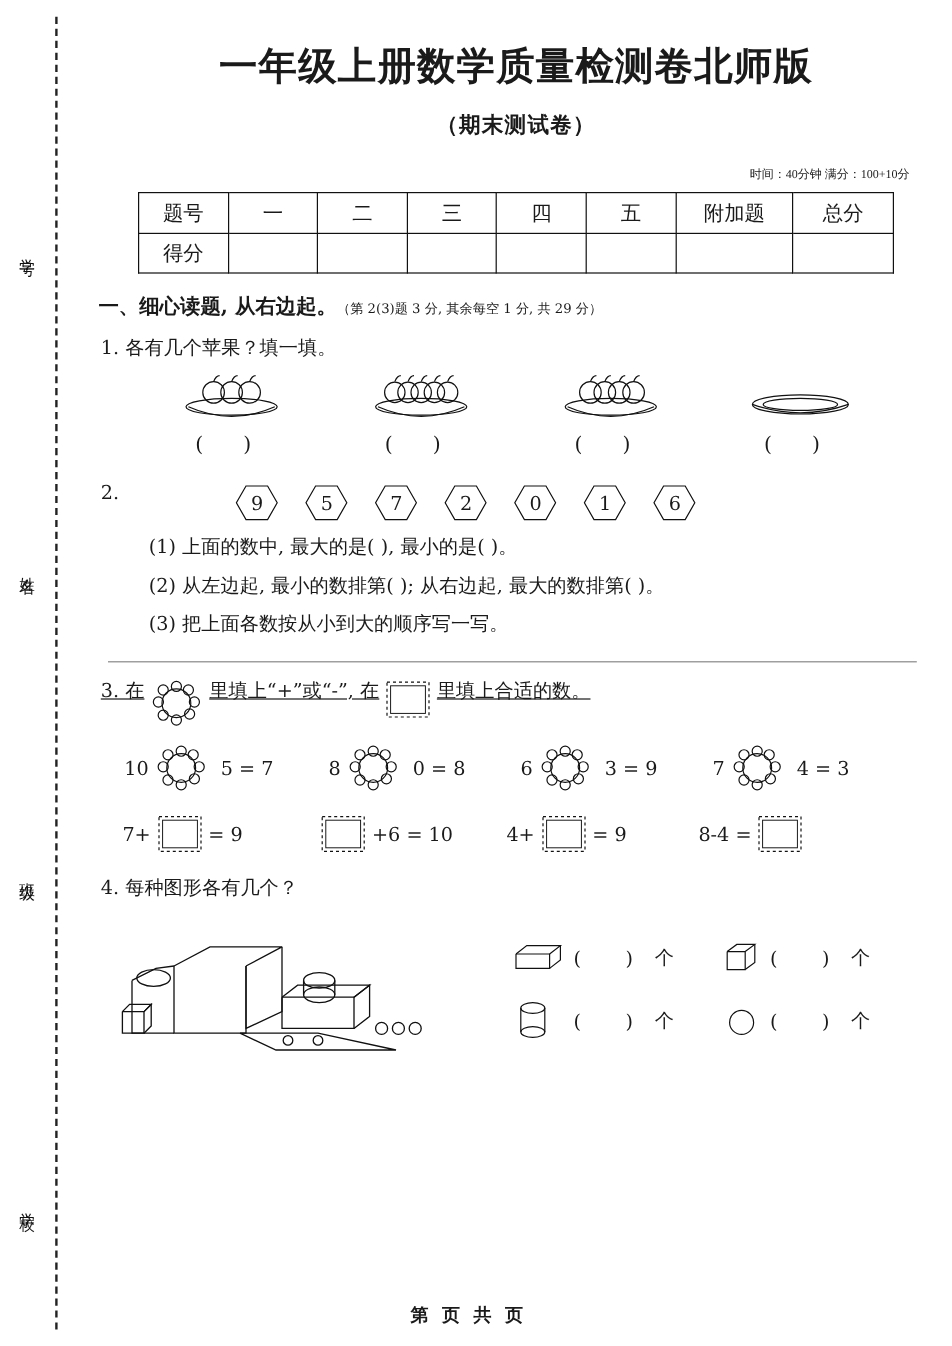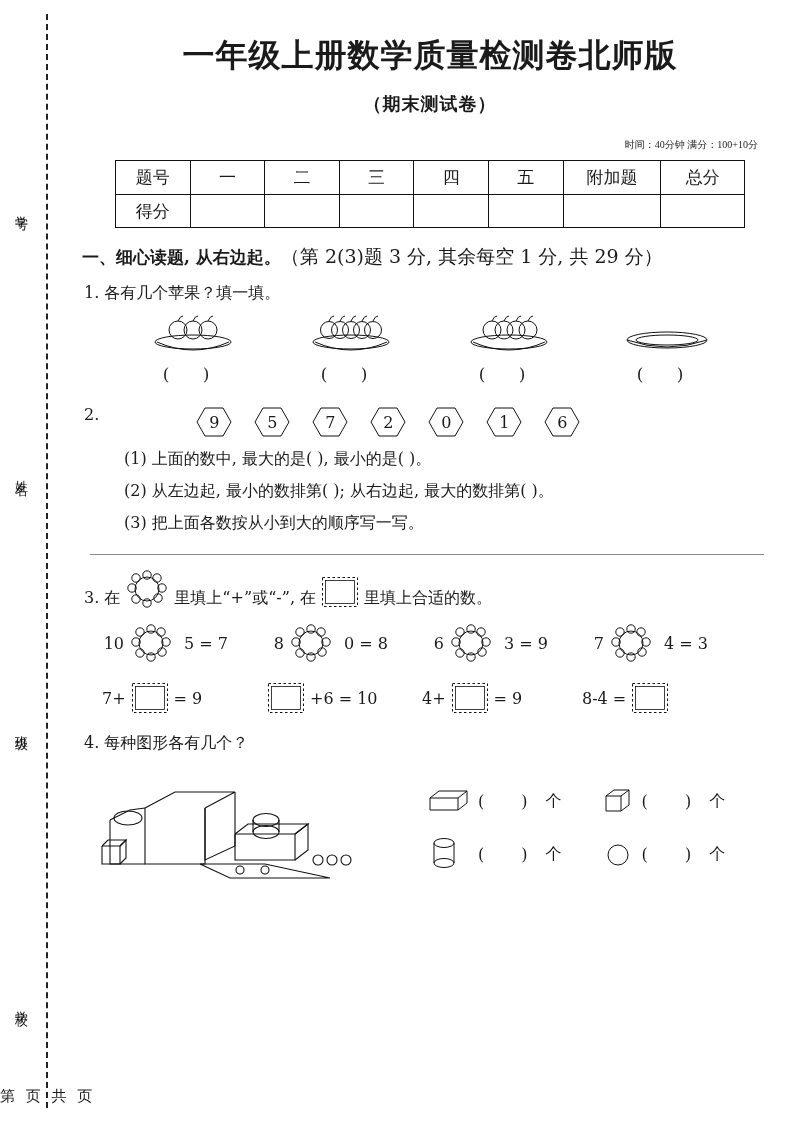--- a/index.html
+++ b/index.html
@@ -77,21 +77,21 @@
   table.score td.c{width:78px;}
   table.score td.add{width:104px;}
   table.score td.tot{width:88px;}
   table.score tr.empty td{font-weight:normal;height:30px;}
 
   .section-head{
     font-size:17px;
     margin:16px 0 0 2px;
     font-weight:bold;
   }
-  .section-head .note{font-weight:normal;font-size:19px;}
+  .section-head .note{font-weight:normal;font-size:11px;}
 
   .q{
     font-size:16px;
     margin:13px 0 0 4px;
   }
 
   
   .apples-row{
     display:flex;justify-content:space-around;align-items:flex-end;
     margin:10px 34px 0 34px;
@@ -147,21 +147,21 @@
   .shapes-right{
     margin-left:26px;font-size:16px;
     padding-top:26px;
   }
   .shape-line{display:flex;align-items:center;margin-bottom:18px;}
   .shape-line .pr{margin:0 2px 0 6px;letter-spacing:16px;}
   .shape-line .ge{margin-right:40px;}
 
   .footer{
     position:absolute;left:0;right:12px;bottom:16px;
-    text-align:left;font-size:15px;letter-spacing:3px;
+    text-align:center;font-size:15px;letter-spacing:3px;font-weight:bold;
   }
 </style>
 </head>
 <body>
 
 <div class="page">
 
   <div class="margin-strip">
     <div class="dash-line"></div>
     <div class="vtext d1">学号：</div>
@@ -310,21 +310,21 @@
         </span>
       </span>
     </div>
 
     <div class="sub-q">(1) 上面的数中, 最大的是(          ), 最小的是(          )。</div>
     <div class="sub-q">(2) 从左边起, 最小的数排第(        ); 从右边起, 最大的数排第(        )。</div>
     <div class="sub-q">(3) 把上面各数按从小到大的顺序写一写。</div>
 
     <hr class="hr-thin">
 
-    <div class="q" style="display:flex;align-items:flex-end;margin-top:14px;">
+    <div class="q" style="display:flex;align-items:flex-start;margin-top:14px;text-decoration:underline;">
       <span>3. 在</span>
       <span class="flower">
         <svg width="46" height="40" viewBox="0 0 46 40">
           <g fill="none" stroke="#111" stroke-width="1">
             <circle cx="23" cy="20" r="12"></circle>
             <circle cx="23" cy="6" r="4.2"></circle>
               <circle cx="33" cy="9" r="4.2"></circle>
             <circle cx="38" cy="19" r="4.2"></circle>
               <circle cx="34" cy="29" r="4.2"></circle>
             <circle cx="23" cy="34" r="4.2"></circle>

